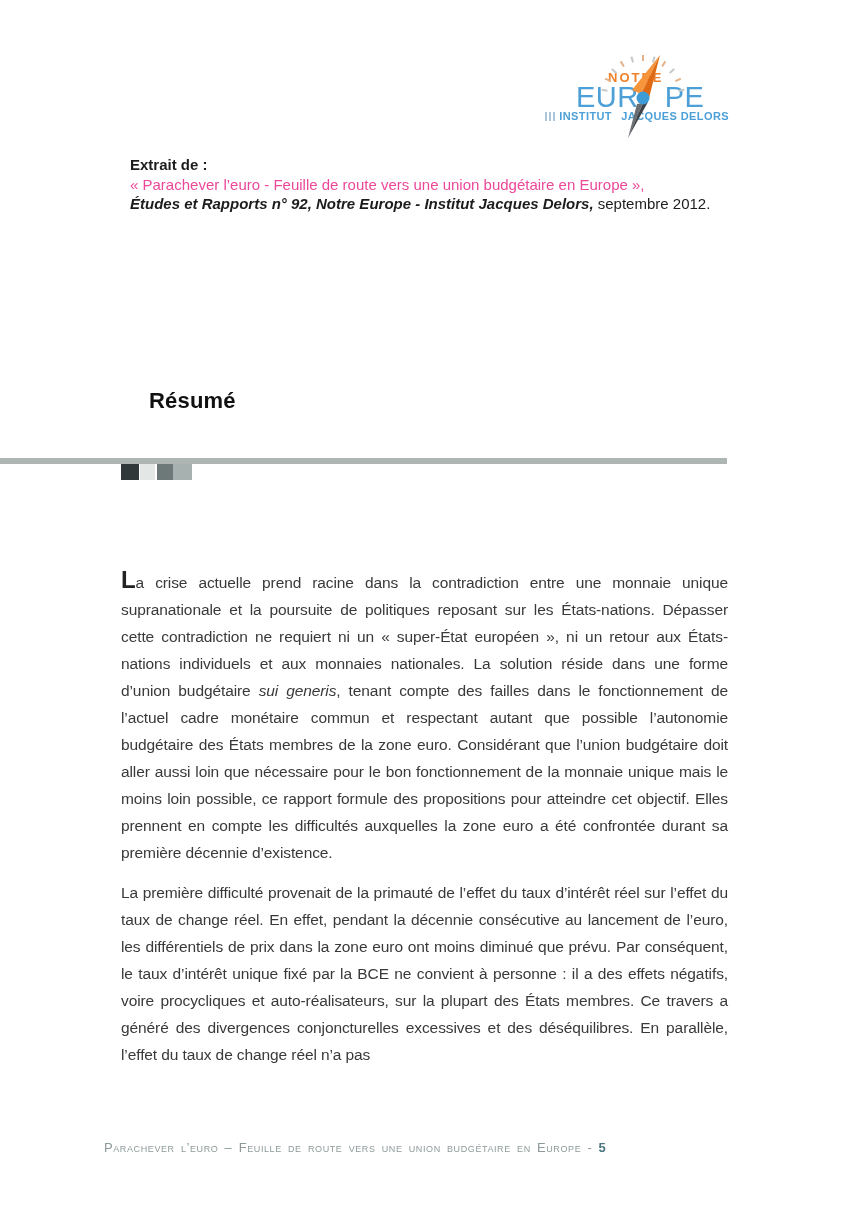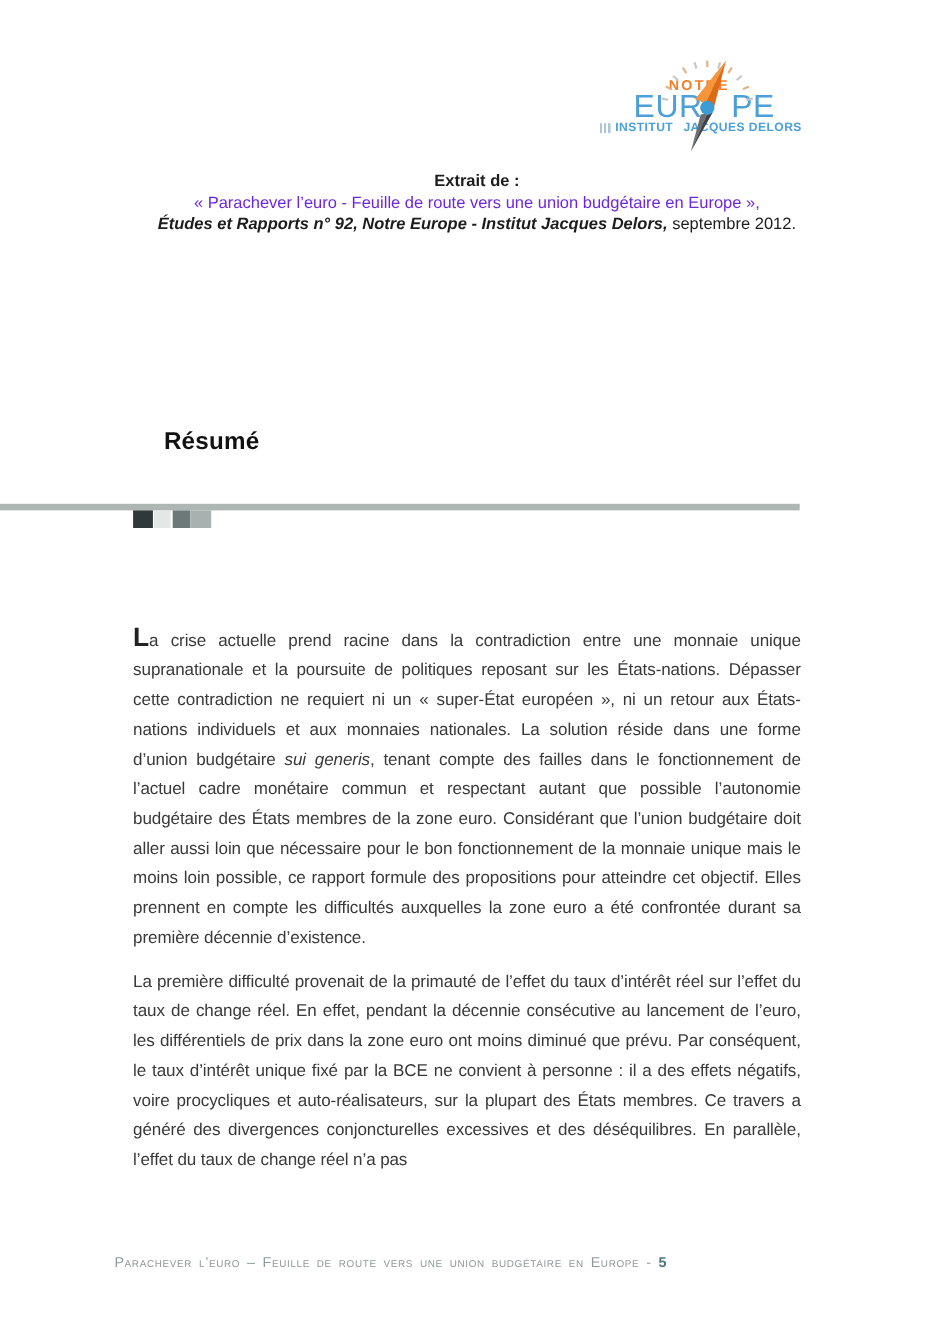--- a/index.html
+++ b/index.html
@@ -37,25 +37,25 @@
   .hatch {
     display: inline-block; width: 33px; height: 9px; margin-right: 4px;
     background: repeating-linear-gradient(90deg, #a9c6dc 0 2px, transparent 2px 4px);
   }
   .institut-gap { display: inline-block; width: 30px; }
   .compass { position: absolute; left: 50px; top: 0; overflow: visible; }
 
   
   .citation {
     position: absolute; left: 130px; top: 155px; width: 607px;
-    text-align: center; color: #1c1c1c;
+    text-align: left; color: #1c1c1c;
     font-size: 15px; line-height: 19.5px;
   }
   .citation-line1 { font-weight: bold; }
-  .citation-link { color: #6d28d9; text-decoration: none; cursor: pointer; margin-top: 28px; }
+  .citation-link { color: #ec4899; text-decoration: none; cursor: pointer; margin-top: 28px; }
   .citation-italic { font-style: italic; font-weight: bold; }
 
   
   .section-title {
     position: absolute; left: 121px; top: 388px;
     font-size: 22px; font-weight: bold; color: #111111;
     letter-spacing: 0.2px;
     margin-left: 28px;
   }
 

